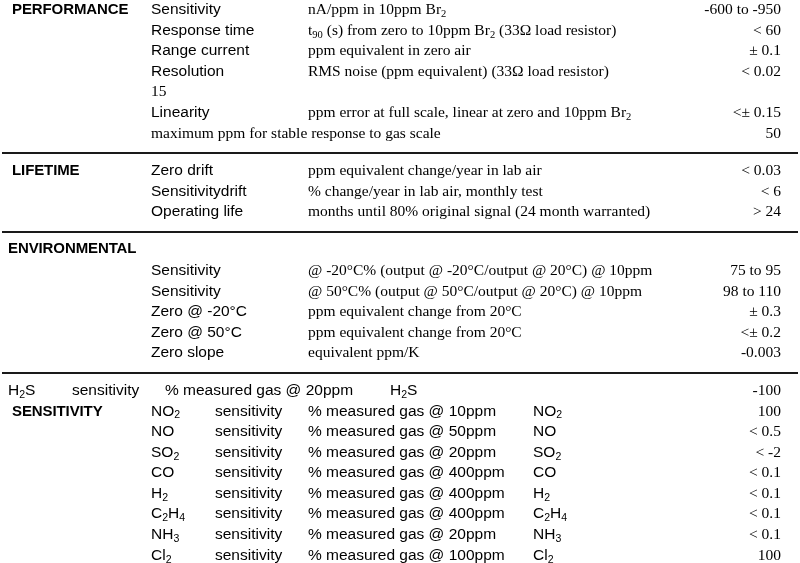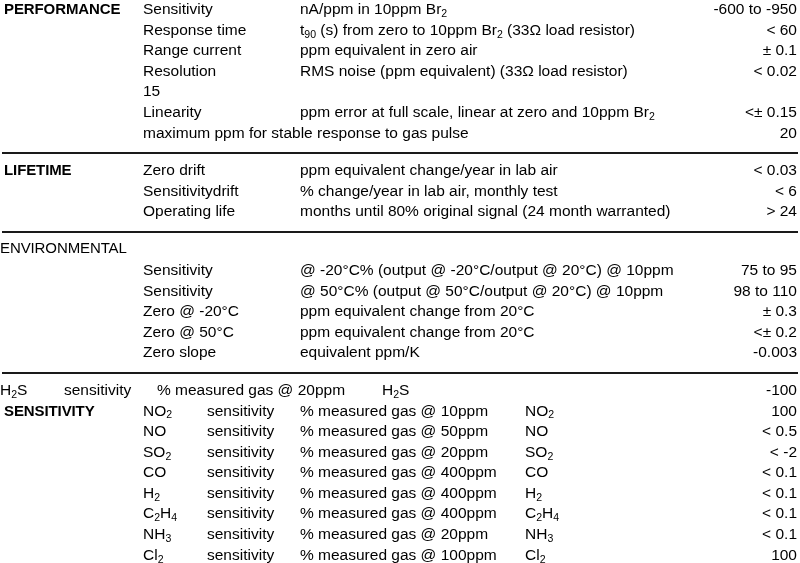--- a/index.html
+++ b/index.html
@@ -13,20 +13,21 @@
   }
   #sheet {
     position: relative;
     width: 800px;
     height: 563px;
     background: #ffffff;
     overflow: hidden;
   }
   .section {
     position: relative;
+    margin-left: 8px;
   }
   .rule {
     height: 0;
     border-top: 2px solid #1a1a1a;
     margin: 0 2px 0 2px;
   }
   .row {
     display: flex;
     align-items: baseline;
     height: 20.6px;
@@ -41,25 +42,27 @@
     letter-spacing: -0.1px;
     padding-left: 4px;
     box-sizing: border-box;
   }
   .c-param {
     width: 157px;
     flex: 0 0 157px;
   }
   .c-desc {
     flex: 1 1 auto;
+    font-family: Liberation Serif, serif;
   }
   .c-value {
     flex: 0 0 auto;
     text-align: center;
-    padding-right: 3px;
+    padding-right: 19px;
+    font-family: Liberation Serif, serif;
   }
   
   .x-gas {
     width: 64px;
     flex: 0 0 64px;
   }
   .x-sens {
     width: 93px;
     flex: 0 0 93px;
   }
@@ -71,21 +74,21 @@
     flex: 1 1 auto;
   }
   sub {
     font-size: 0.68em;
     vertical-align: baseline;
     position: relative;
     top: 0.28em;
   }
   .envhead {
     height: 22px;
-    font-weight: normal;
+    font-weight: bold;
     font-size: 15px;
     letter-spacing: -0.1px;
   }
   .pad-top-6 { padding-top: 6px; }
   .pad-top-7 { padding-top: 7px; }
   .pad-bot-8 { padding-bottom: 8px; }
 </style>
 </head>
 <body>
 
@@ -122,22 +125,22 @@
           <div class="c-value">15</div>
         </div>
         <div class="row">
           <div class="c-head"></div>
           <div class="c-param">Linearity</div>
           <div class="c-desc">ppm error at full scale, linear at zero and 10ppm Br<sub>2</sub></div>
           <div class="c-value">&lt;± 0.15</div>
         </div>
         <div class="row">
           <div class="c-head"></div>
-          <div class="c-desc">maximum ppm for stable response to gas pulse</div>
-          <div class="c-value">20</div>
+          <div class="c-desc">maximum ppm for stable response to gas scale</div>
+          <div class="c-value">50</div>
         </div>
       </div>
   </div>
   <div class="rule"></div>
 
   <div class="section pad-top-7 pad-bot-8">
     <div id="life-rows">
         <div class="row">
           <div class="c-head">LIFETIME</div>
           <div class="c-param">Zero drift</div>

